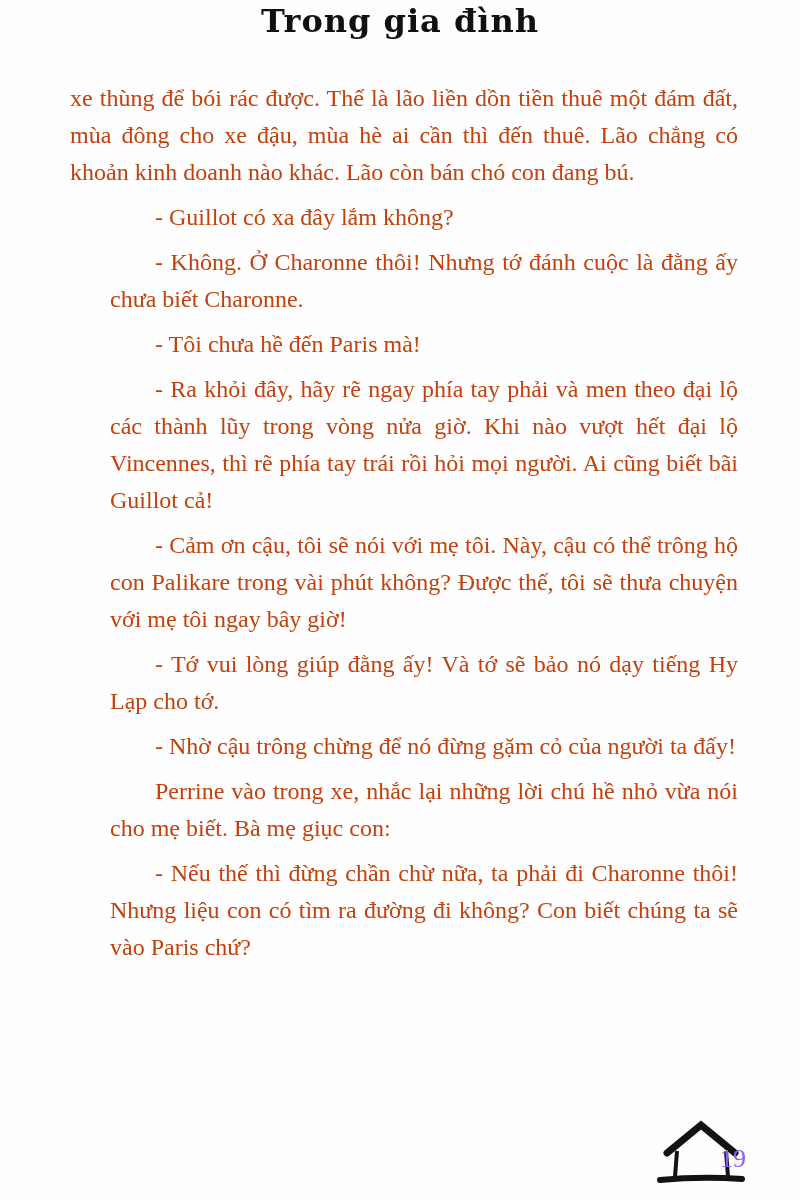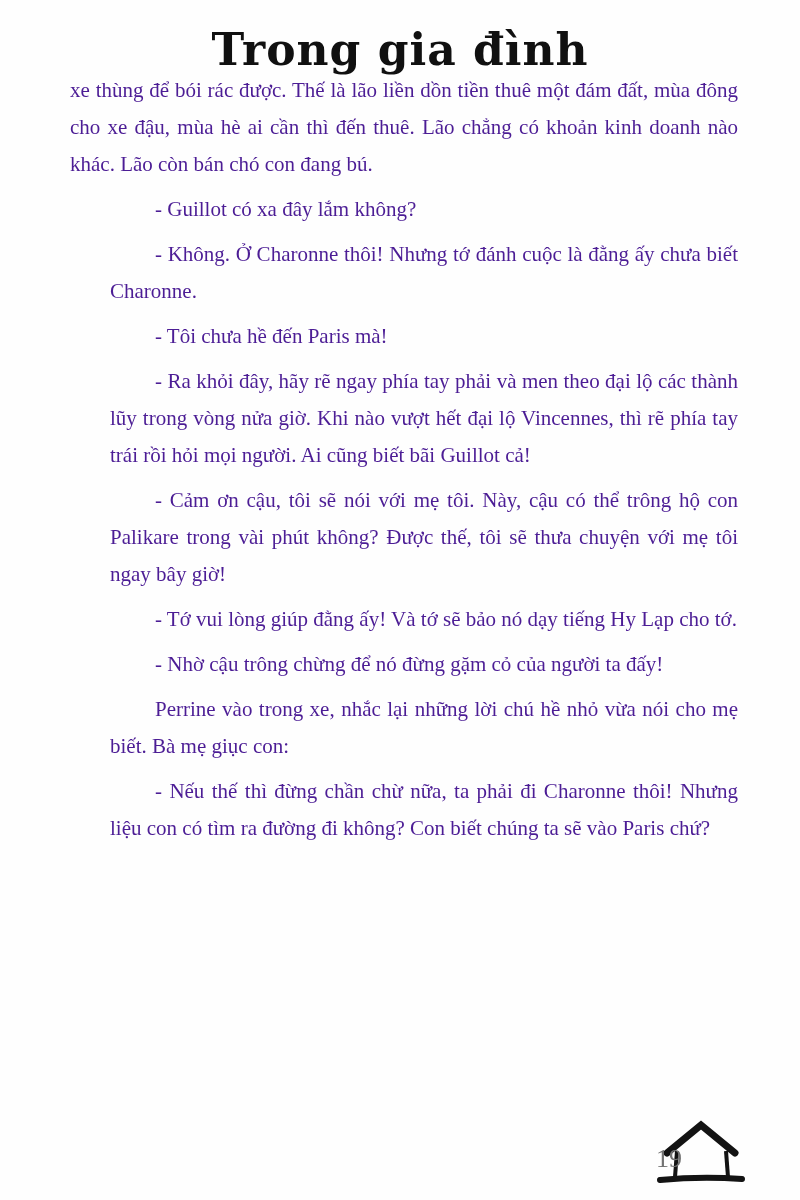--- a/index.html
+++ b/index.html
@@ -11,37 +11,37 @@
     position: relative;
     width: 800px;
     height: 1200px;
     background: #fefefe;
     color: #161616;
     overflow: hidden;
     font-family: "Liberation Serif", serif;
   }
   .title {
     margin: 0;
-    padding-top: 24px;
+    padding-top: 2px;
     text-align: center;
     font-family: "DejaVu Serif", serif;
     font-weight: 700;
-    font-size: 44px;
+    font-size: 32px;
     letter-spacing: 1px;
     color: #101010;
   }
   .body-text {
     position: absolute;
     left: 70px;
-    top: 72px;
+    top: 80px;
     width: 668px;
-    font-size: 21px;
+    font-size: 24px;
     line-height: 37px;
     text-align: justify;
-    color: #4c1d95;
+    color: #c2410c;
   }
   .para {
     margin: 0 0 8px 0;
   }
   .para.indent {
     text-indent: 45px;
     margin-left: 40px;
   }
   .page-badge {
     position: absolute;
@@ -53,24 +53,24 @@
   .page-badge svg {
     position: absolute;
     left: 0;
     top: 0;
   }
   .pagenum {
     position: absolute;
     left: 0;
     top: 26px;
     width: 90px;
-    text-align: left;
+    text-align: right;
     font-family: "Liberation Serif", serif;
     font-size: 26px;
-    color: #737373;
+    color: #8b5cf6;
   }
 </style>
 </head>
 <body>
 
 <div class="page">
 
   <h1 class="title">Trong gia đình</h1>
 
   <div class="body-text">

